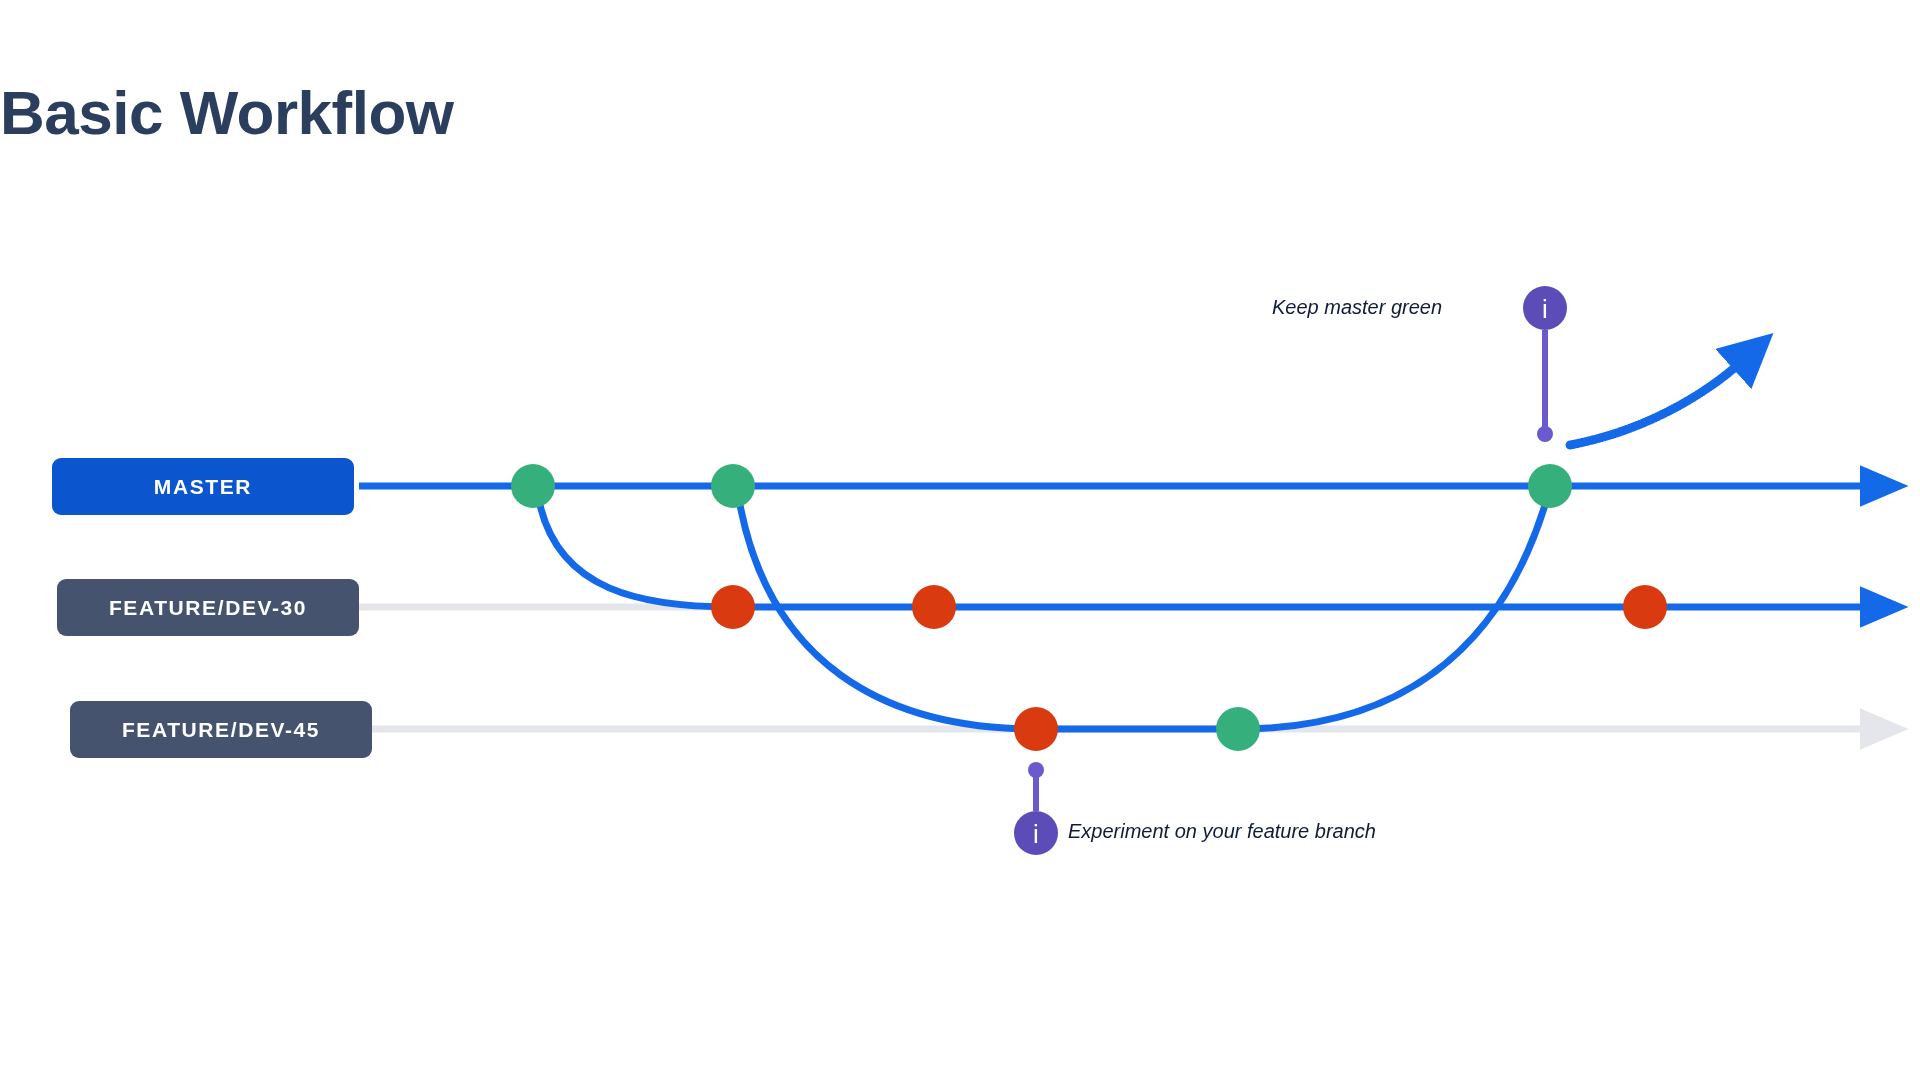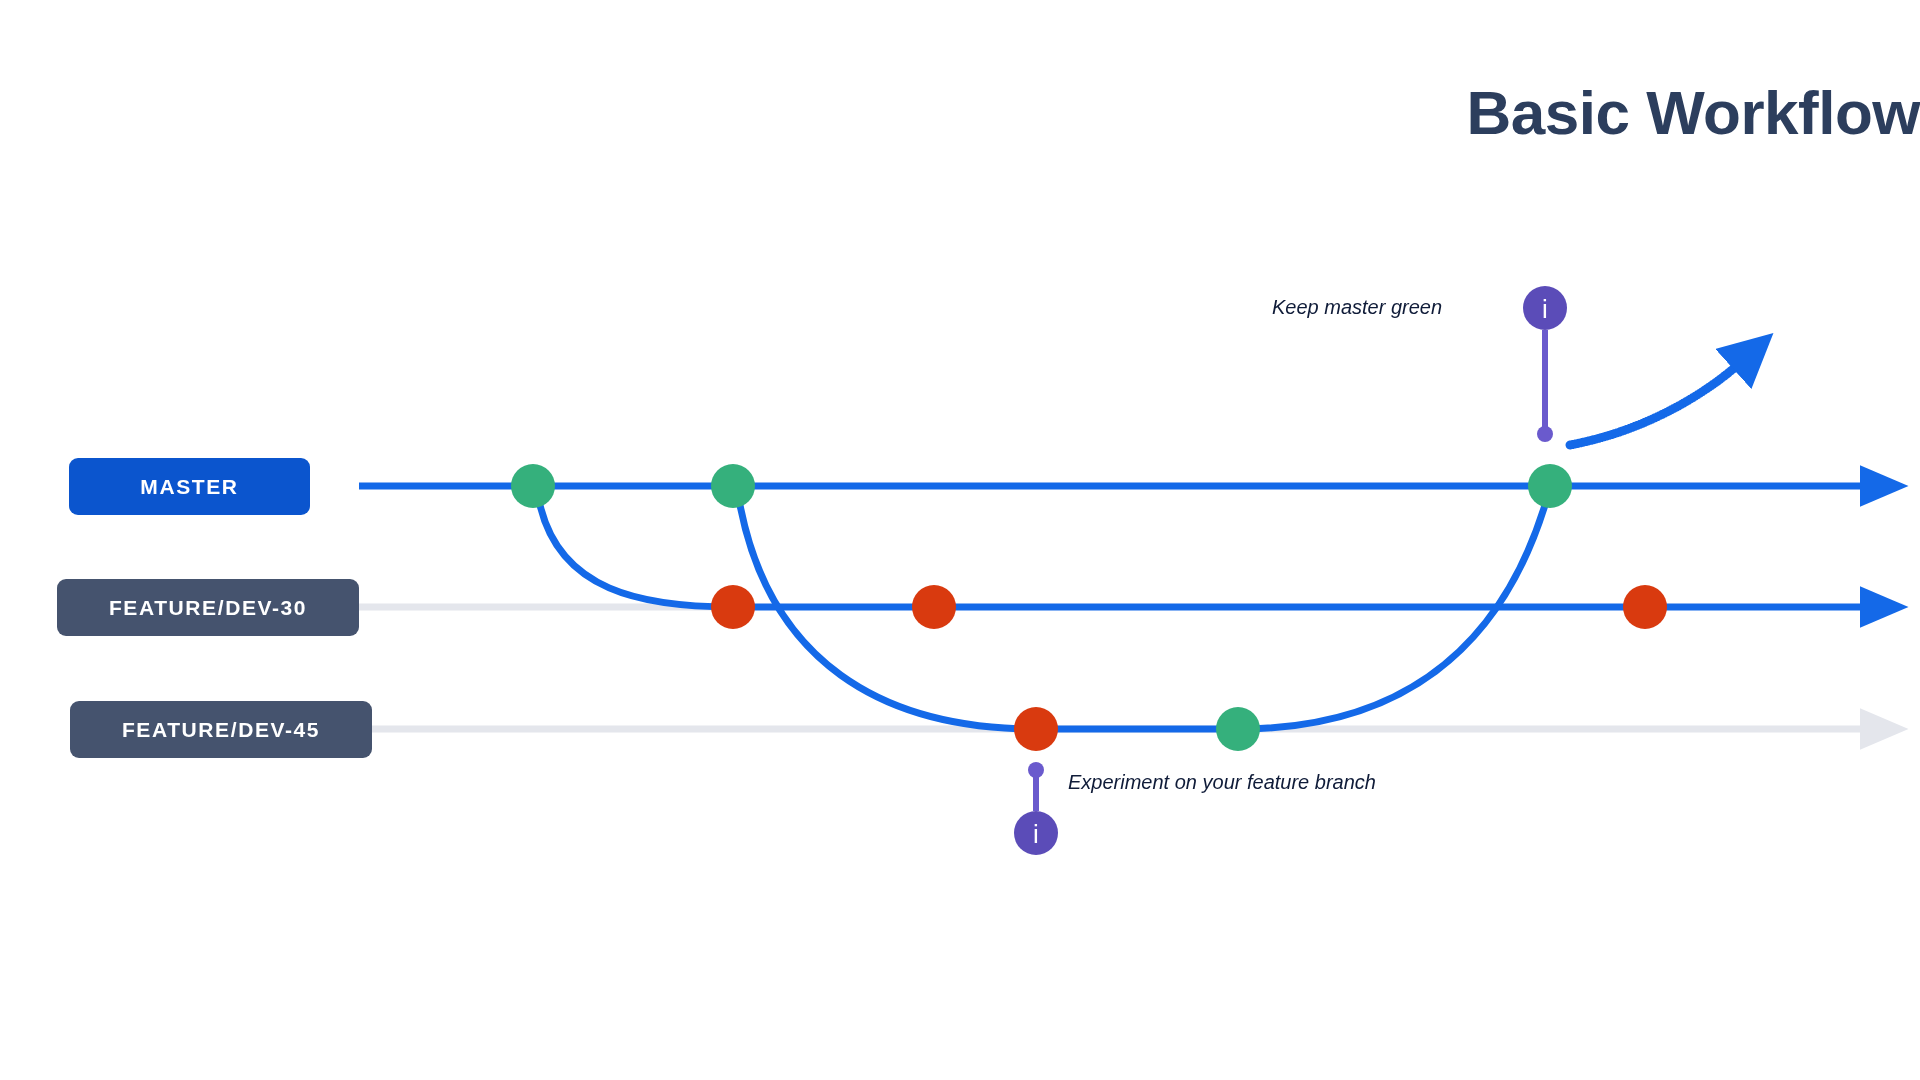--- a/index.html
+++ b/index.html
@@ -14,21 +14,21 @@
     overflow: hidden;
     font-family: "Liberation Sans", sans-serif;
     -webkit-font-smoothing: antialiased;
   }
 
   #diagram-title {
     position: absolute;
     left: 0;
     top: 82px;
     width: 1920px;
-    text-align: right;
+    text-align: left;
     font-size: 62px;
     font-weight: bold;
     color: #2c3e5d;
     letter-spacing: -0.5px;
     line-height: 1;
   }
 
   
   .branch-pill {
     position: absolute;
@@ -128,27 +128,27 @@
   </g>
 
   <g>
     <line x1="1036" y1="770" x2="1036" y2="811" stroke="#6a5acd" stroke-width="6"></line>
     <circle cx="1036" cy="770" r="8" fill="#6a5acd"></circle>
     <circle cx="1036" cy="833" r="22" fill="#5b4cb8"></circle>
     <text x="1036" y="843" text-anchor="middle" font-family="Liberation Sans, sans-serif" font-size="26" fill="#ffffff">i</text>
   </g>
 </svg>
 
-<div class="branch-pill pill-master" style="left:69px; top:458px; width:241px;">
+<div class="branch-pill pill-master" style="left:52px; top:458px; width:302px;">
   <span>MASTER</span>
 </div>
 
 <div class="branch-pill pill-feature" style="left:57px; top:579px; width:302px;">
   <span>FEATURE/DEV-30</span>
 </div>
 
 <div class="branch-pill pill-feature" style="left:70px; top:701px; width:302px;">
   <span>FEATURE/DEV-45</span>
 </div>
 
 <div class="annotation-label" style="left:1272px; top:297px;">Keep master green</div>
 
-<div class="annotation-label" style="left:1068px; top:772px;">Experiment on your feature branch</div>
+<div class="annotation-label" style="left:1068px; top:821px;">Experiment on your feature branch</div>
 
 </body></html>

